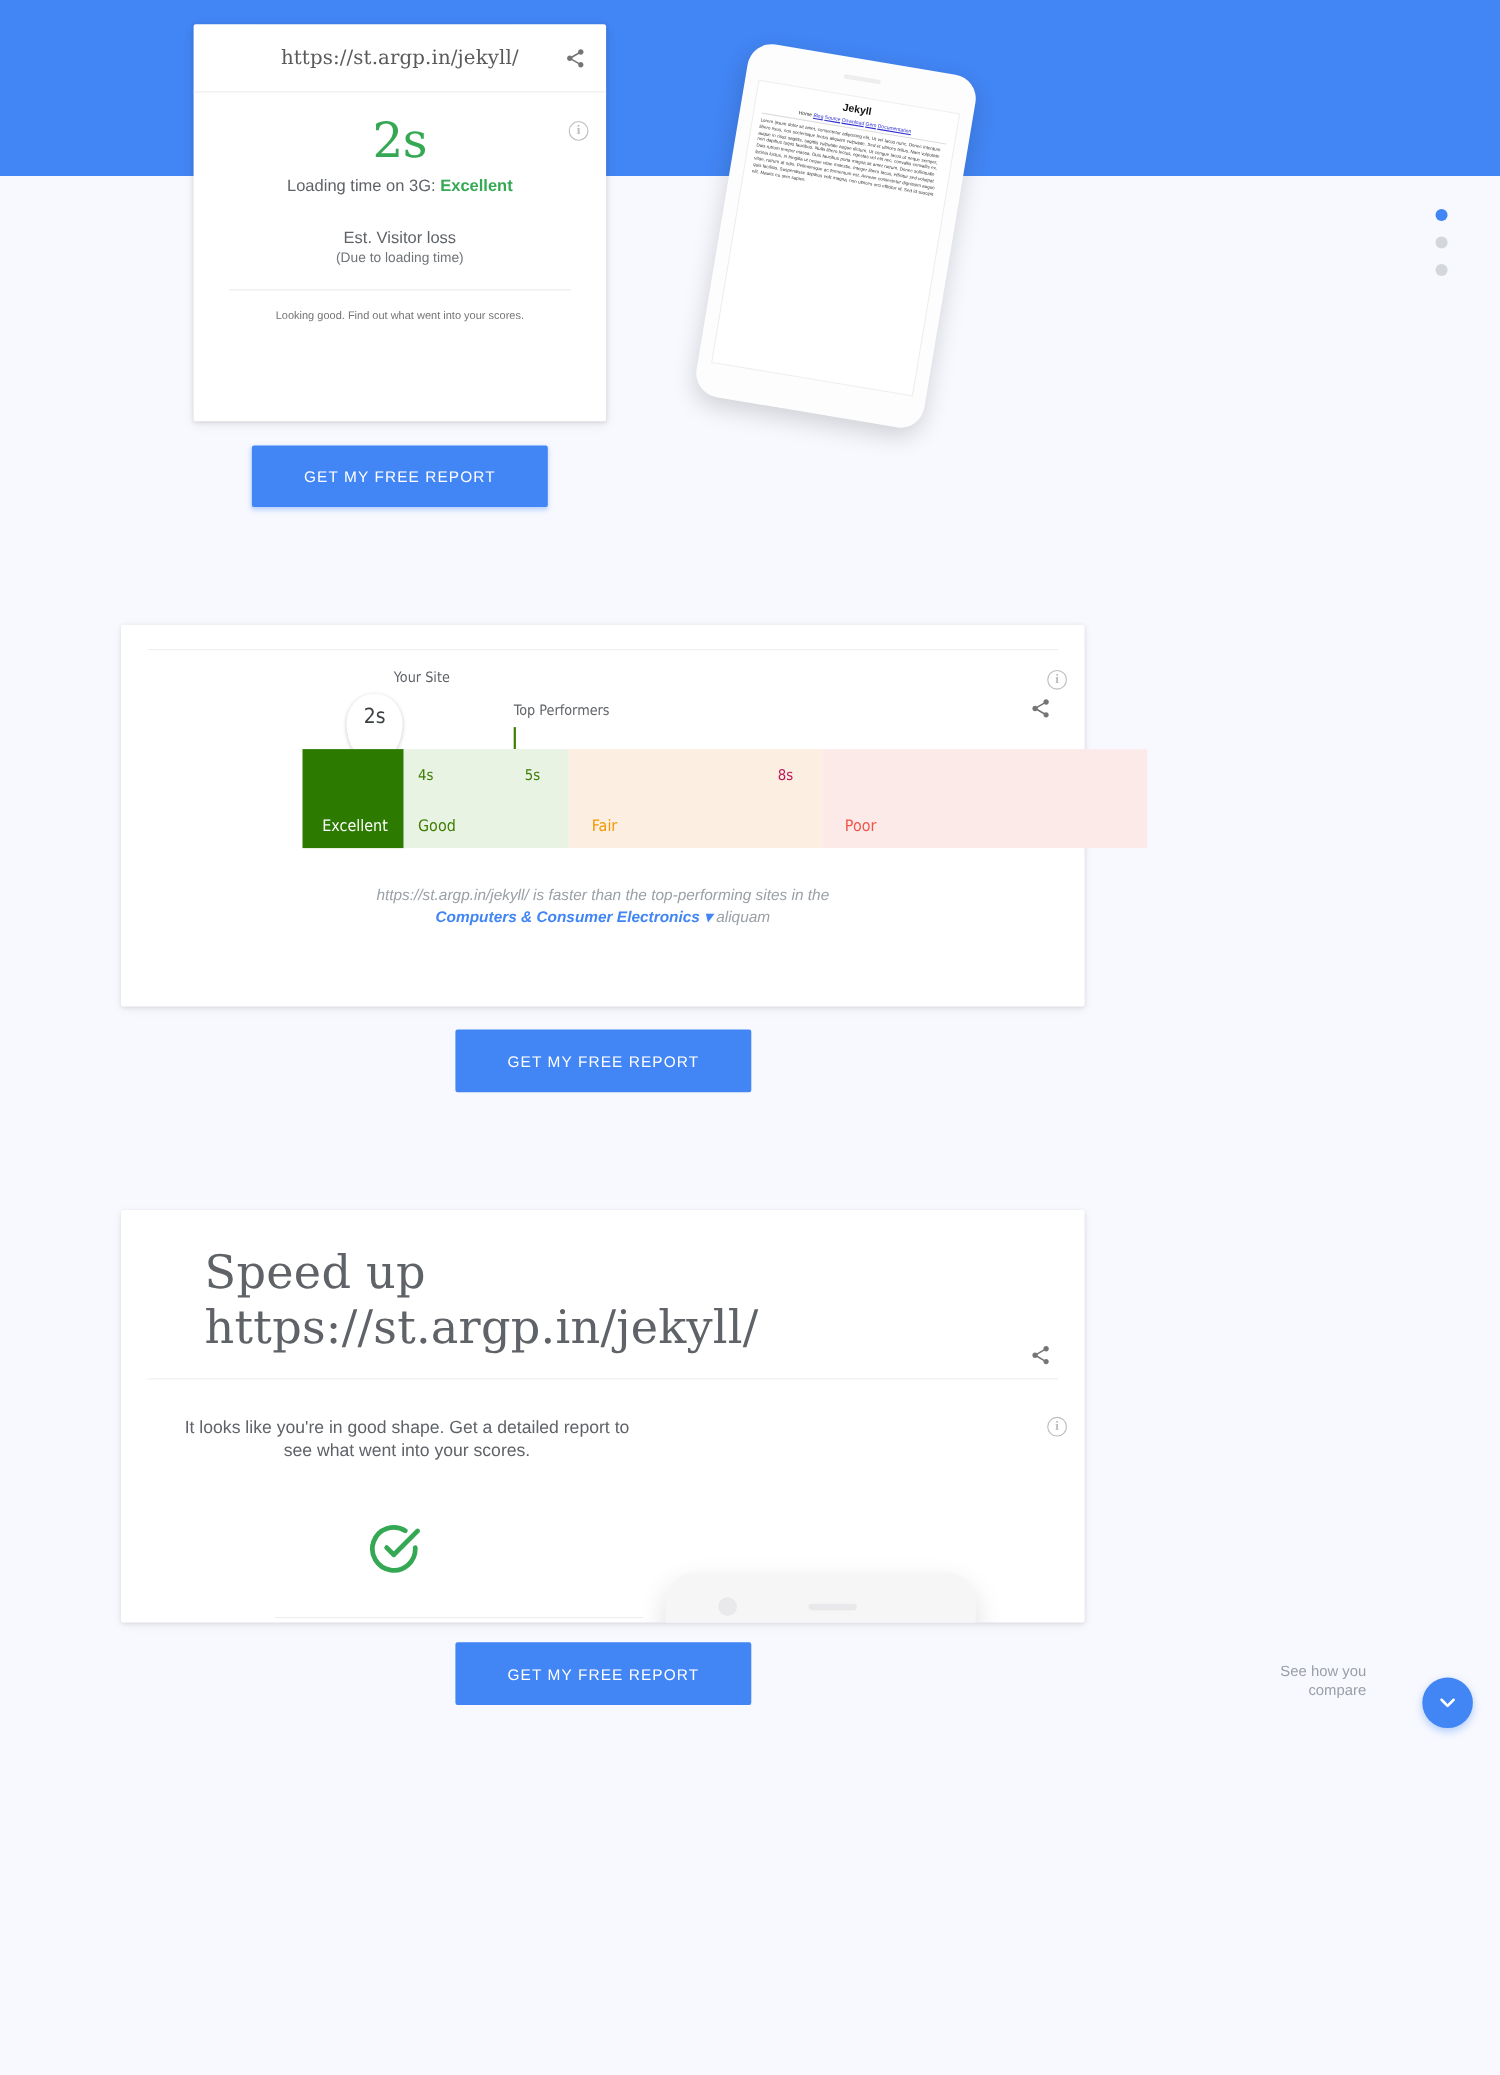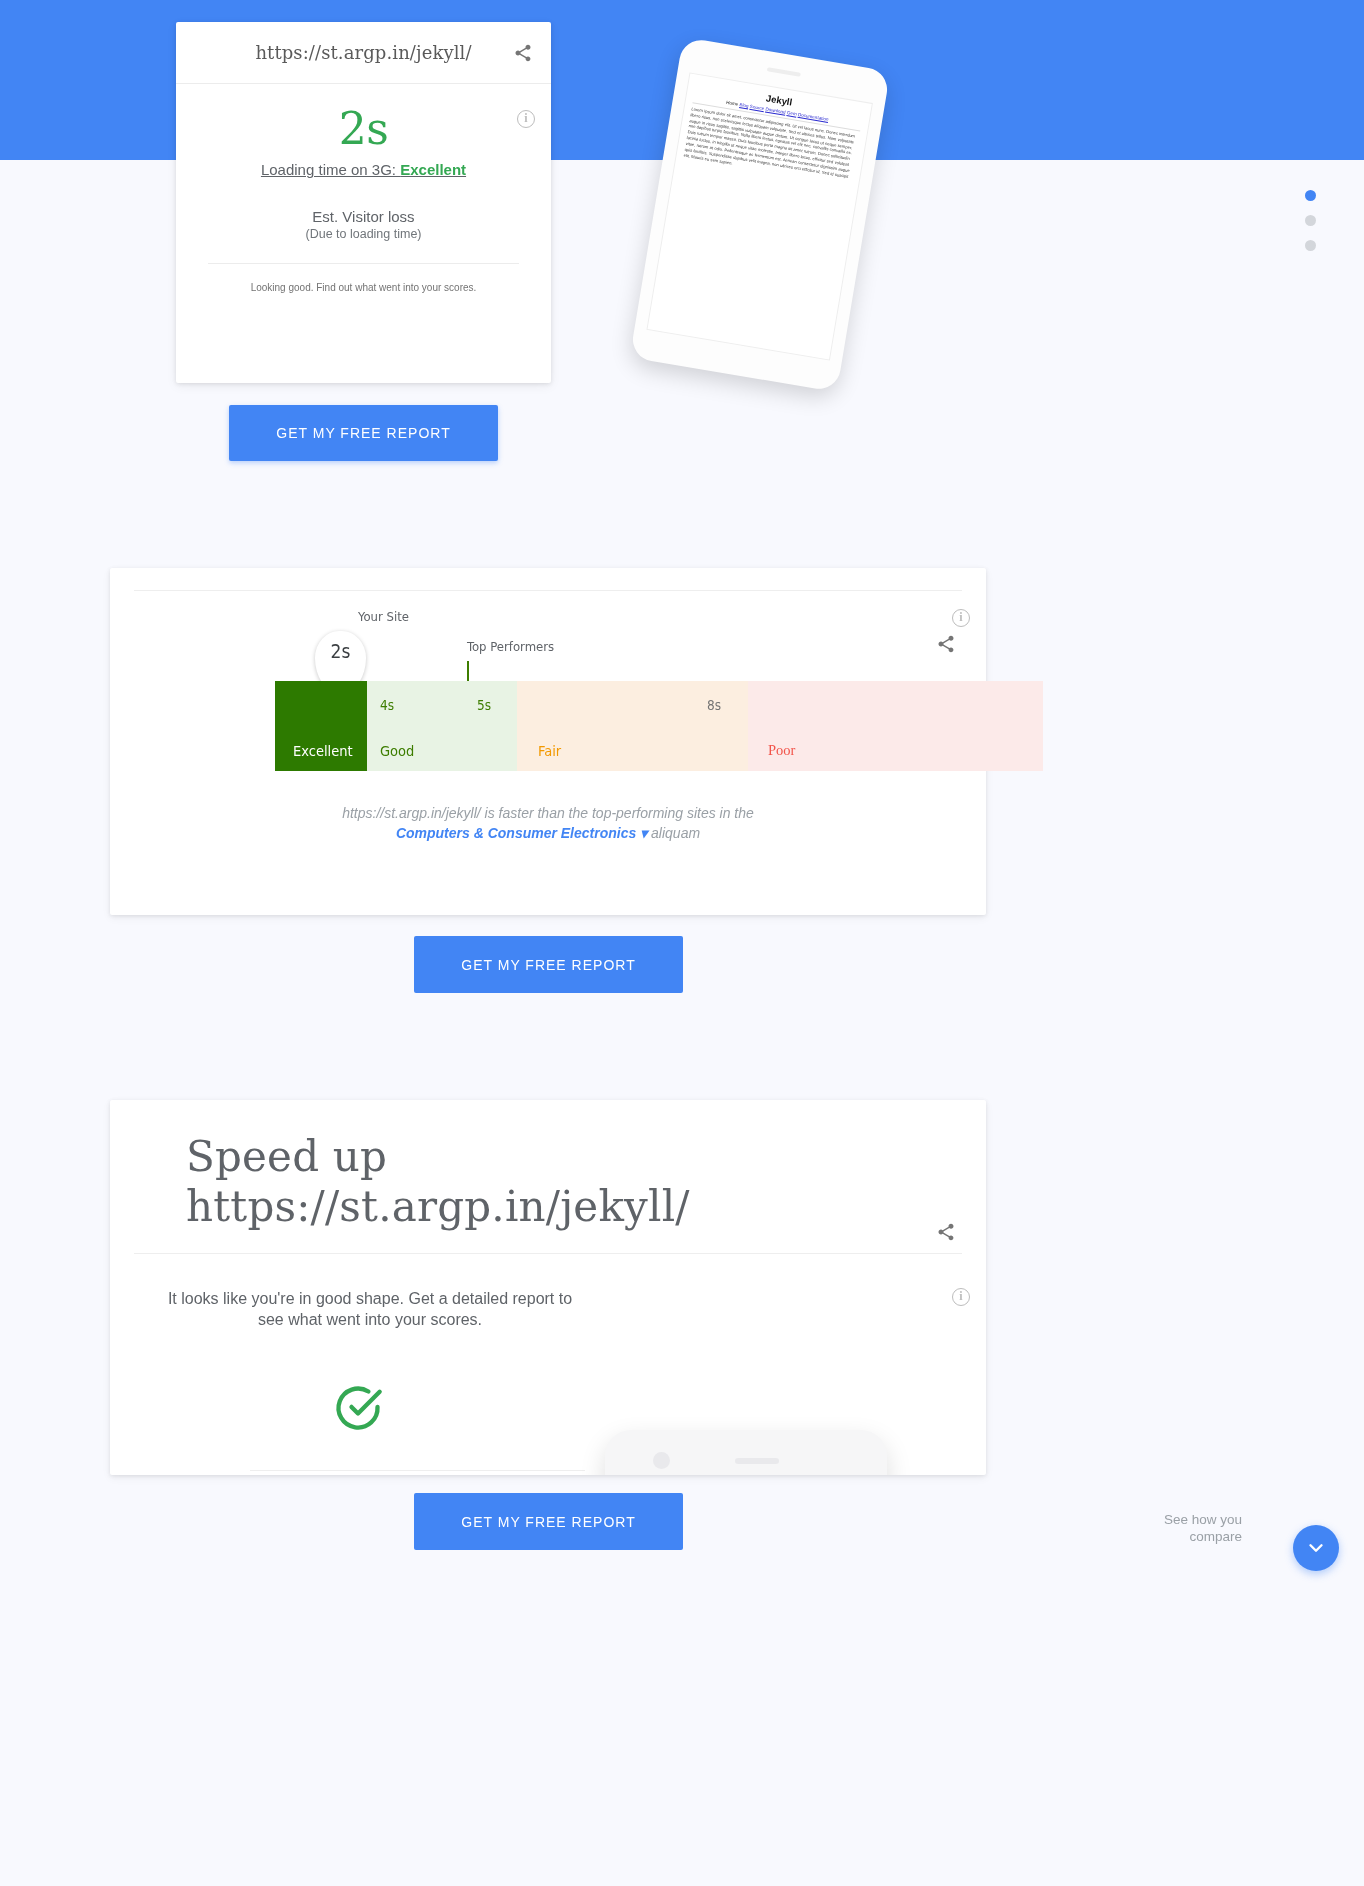--- a/index.html
+++ b/index.html
@@ -38,21 +38,21 @@
     color: #bdbdbd; font-size: 12px; font-weight: 700;
     text-align: center; line-height: 15px;
     font-family: "Liberation Serif", serif; cursor: pointer; }
 
   .sc-body { position: relative; padding-top: 22px; text-align: center; }
   .sc-big {
     font-family: "DejaVu Serif", serif; font-weight: 300;
     font-size: 44px; color: #34a853; line-height: 1.05; letter-spacing: -.5px;
   }
   .sc-big.low { font-size: 48px; }
-  .sc-sub { font-size: 15px; color: #5f6368; margin-top: 9px; text-decoration: underline; }
+  .sc-sub { font-size: 15px; color: #5f6368; margin-top: 9px; }
   .sc-sub b { color: #34a853; font-weight: 700; }
   .sc-sub2 { font-size: 15px; color: #5f6368; margin-top: 8px; }
   .sc-sub3 { font-size: 12.5px; color: #70757a; margin-top: 2px; }
   .sc-gap { height: 22px; }
   .sc-hr { margin: 22px 32px 0; border-top: 1px solid #ececec; }
   .sc-note { font-size: 10px; color: #737373; line-height: 1.25;
     padding: 18px 44px 0; }
 
   .cta {
     display: block; border: none; color: #fff; background: #4285f4;
@@ -132,23 +132,23 @@
   .band .nm { position: absolute; bottom: 12px; font-size: 14.5px;
     font-family: "DejaVu Sans Condensed","Liberation Sans",sans-serif; }
   .b-exc { width: 92px; background: #2d7a00; }
   .b-exc .nm { left: 18px; color: #fff; }
   .b-good { width: 150px; background: #e8f3e4; }
   .b-good .tick { left: 13px; color: #3d7d00; }
   .b-good .tick2 { left: 110px; color: #3d7d00; }
   .b-good .nm { left: 13px; color: #3d7d00; }
   .b-fair { width: 231px; background: #fceee0; }
   .b-fair .nm { left: 21px; color: #f29900; }
-  .b-fair .tick { right: 27px; color: #737373; margin-left: 26px; }
+  .b-fair .tick { right: 27px; color: #be185d; margin-left: 26px; }
   .b-poor { width: 295px; background: #fceae9; }
-  .b-poor .nm { left: 20px; color: #f2544a; font-family: Liberation Serif, serif; }
+  .b-poor .nm { left: 20px; color: #f2544a; }
 
   .chart-foot { position: absolute; top: 208px; width: 100%; text-align: center;
     font-size: 14px; color: #9aa0a6; line-height: 1.45; font-style: italic; }
   .chart-foot a { color: #4285f4; font-weight: 700; text-decoration: none; cursor: pointer; }
 
   .cta-mid { position: absolute; left: 414px; top: 936px; width: 269px; height: 57px; }
 
   
   #card-speed { top: 1100px; height: 375px; overflow: hidden; }
   #card-speed .card-title { font-size: 42px; padding-top: 32px; }

